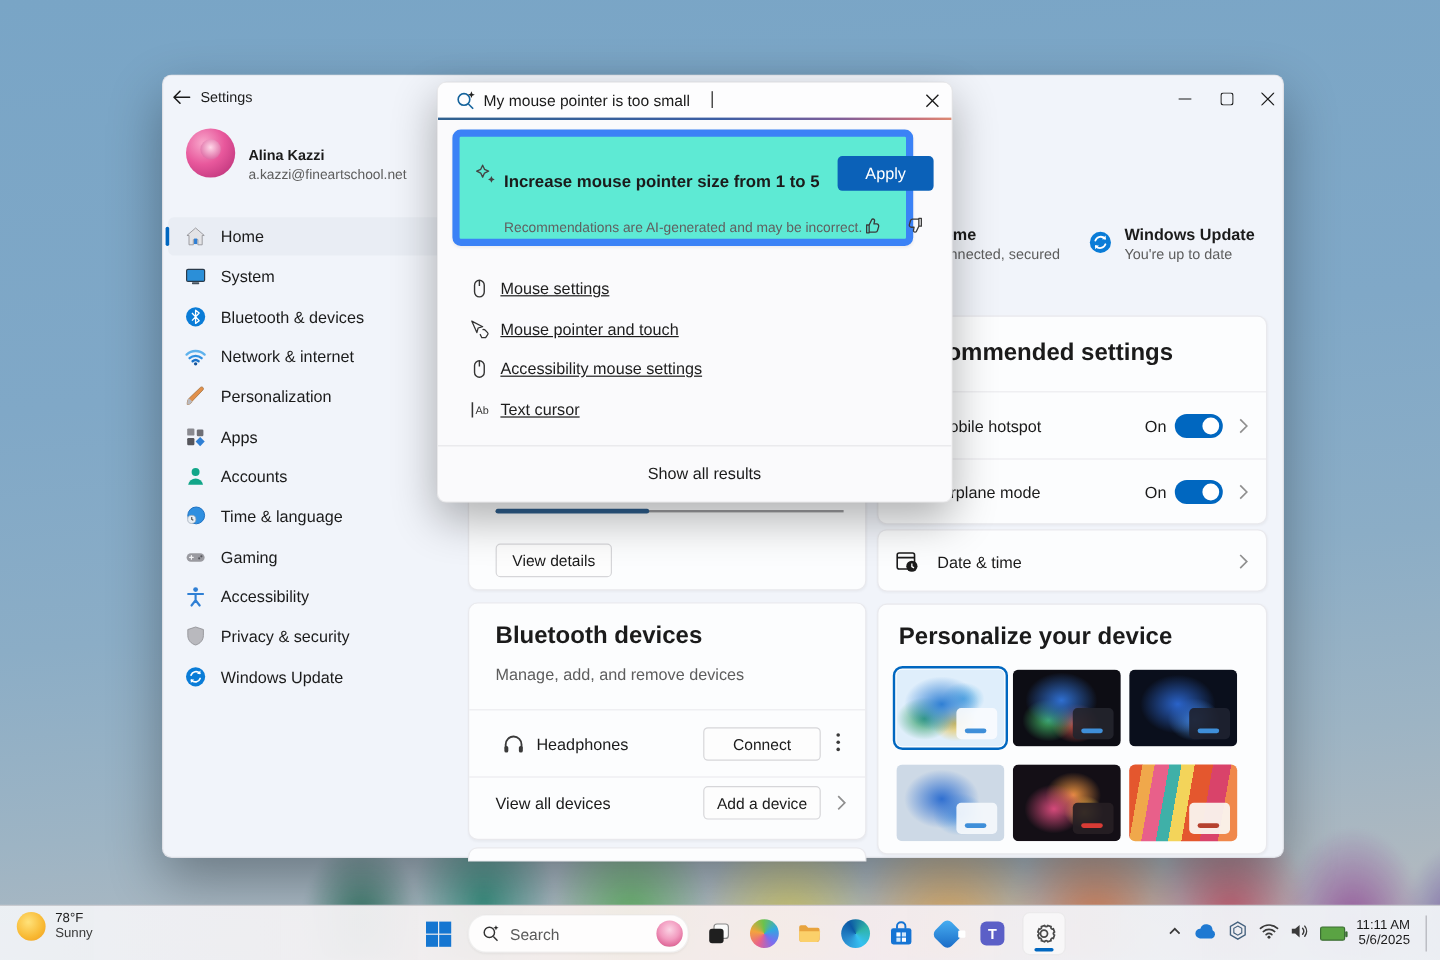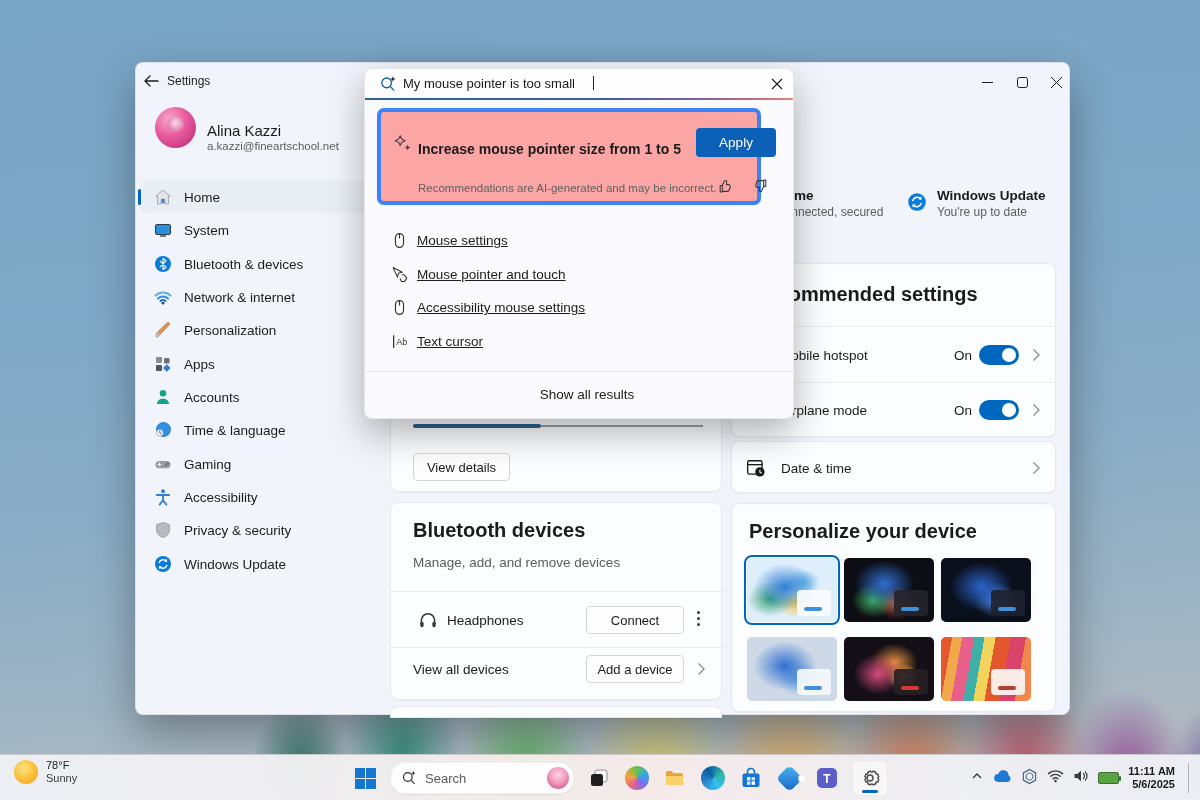--- a/index.html
+++ b/index.html
@@ -21,21 +21,21 @@
   .win{position:absolute;left:135px;top:62px;width:935px;height:653px;background:#f1f4fa;
     border:1px solid rgba(0,0,0,.08);border-radius:8px;box-shadow:0 18px 45px rgba(0,0,0,.33);box-sizing:border-box;}
   .titlebar-txt{position:absolute;left:167px;top:74px;font-size:12px;color:#1b1b1b;z-index:3;}
   .back-btn{position:absolute;left:142px;top:73px;width:18px;height:16px;z-index:3;}
   .winctl{position:absolute;top:70px;width:30px;height:24px;display:flex;align-items:center;justify-content:center;z-index:3;}
   
   .avatar{position:absolute;left:155px;top:107px;width:41px;height:41px;border-radius:50%;z-index:3;
     background:radial-gradient(circle at 35% 30%,#f8a8cc 0%,#e8589c 45%,#b22a72 100%);}
   .avatar::after{content:"";position:absolute;left:12px;top:9px;width:17px;height:17px;border-radius:50%;
     background:radial-gradient(circle at 50% 40%,#ffd7e8,#d44a90);}
-  .prof-name{position:absolute;left:207px;top:122px;font-size:15px;font-weight:400;color:#1b1b1b;z-index:3;}
+  .prof-name{position:absolute;left:207px;top:122px;font-size:12px;font-weight:700;color:#1b1b1b;z-index:3;}
   .prof-mail{position:absolute;left:207px;top:140px;font-size:11.5px;color:#5d5d5d;z-index:3;}
   .nav-item{position:absolute;left:140px;width:232px;height:32px;border-radius:5px;z-index:3;display:flex;align-items:center;}
   .nav-item.active{background:#e9edf4;}
   .nav-item.active::before{content:"";position:absolute;left:-2px;top:8px;width:3px;height:16px;border-radius:2px;background:#0067c0;}
   .nav-ico{width:20px;height:20px;margin-left:13px;flex:0 0 auto;}
   .nav-lbl{margin-left:11px;font-size:13.5px;color:#1b1b1b;white-space:nowrap;}
   
   .card{position:absolute;background:#fcfdfe;border:1px solid #e9e9ed;border-radius:8px;box-sizing:border-box;
     box-shadow:0 1px 2px rgba(0,0,0,.04);}
   .h2{font-size:20px;font-weight:600;color:#1b1b1b;}
@@ -63,21 +63,21 @@
   .t5{background:radial-gradient(36px 30px at 38% 58%,#d44a7a,transparent 68%),radial-gradient(34px 28px at 56% 40%,#e8903f,transparent 68%),radial-gradient(24px 20px at 66% 62%,#f3d04a,transparent 68%),#140f16;}
   .t6{background:linear-gradient(100deg,#e4572e 0%,#e4572e 11%,#f0a84b 11% 21%,#e8608a 21% 33%,#3fb0a8 33% 43%,#f3d45a 43% 54%,#e4572e 54% 69%,#d9436a 69% 84%,#f0884b 84% 100%);}
   
   .flyout{position:absolute;left:364px;top:68px;width:430px;height:351px;background:#fafafc;border:1px solid rgba(0,0,0,.07);
     border-radius:8px;box-shadow:0 14px 36px rgba(0,0,0,.3);z-index:6;box-sizing:border-box;overflow:hidden;}
   .fly-row{position:absolute;left:0;top:0;right:0;height:29px;background:#fdfdfe;}
   .fly-underline{position:absolute;left:0;top:29px;right:0;height:2px;
     background:linear-gradient(90deg,#30618f 0%,#3c5ea4 55%,#7e5e9a 78%,#c7707c 93%,#dd8a72 100%);}
   .fly-query{position:absolute;left:38px;top:7px;font-size:13px;color:#1a1a1a;white-space:nowrap;}
   .caret{display:inline-block;width:1px;height:14px;background:#222;vertical-align:-2px;margin-left:1px;}
-  .rec-card{position:absolute;left:12px;top:39px;width:384px;height:97px;background:#fca5a5;border:4px solid #3b82f6;
+  .rec-card{position:absolute;left:12px;top:39px;width:384px;height:97px;background:#5eead4;border:6px solid #3b82f6;
     border-radius:7px;box-sizing:border-box;box-shadow:0 1px 2px rgba(0,0,0,.05);}
   .rec-title{position:absolute;left:37px;top:29px;font-size:14px;font-weight:600;color:#1b1b1b;white-space:nowrap;}
   .apply-btn{position:absolute;left:315px;top:16px;width:80px;height:29px;background:#0b61b8;border-radius:4px;
     color:#fff;font-size:13.5px;display:flex;align-items:center;justify-content:center;}
   .rec-disc{position:absolute;left:37px;top:70px;font-size:11.5px;color:#606060;white-space:nowrap;}
   .res-row{position:absolute;left:0;right:0;height:33px;display:flex;align-items:center;}
   .res-ico{width:17px;height:17px;margin-left:26px;flex:0 0 auto;}
   .res-lbl{margin-left:9px;font-size:13.5px;color:#1d1d1d;text-decoration:underline;}
   .fly-foot{position:absolute;left:0;right:0;top:302px;bottom:0;margin-left:16px;}
   .fly-foot .lbl{position:absolute;left:0;right:0;top:16px;text-align:center;font-size:13.5px;color:#1b1b1b;}
@@ -99,21 +99,21 @@
     background:linear-gradient(135deg,#4ab3f4,#1766c4);}
   .aidmd::after{content:"";position:absolute;right:-2px;top:-2px;width:6px;height:6px;background:#fff;
     transform:rotate(45deg);border-radius:1px;}
   .settings-active{width:34px;height:34px;border-radius:6px;background:rgba(255,255,255,.55);
     border:1px solid rgba(0,0,0,.05);display:flex;align-items:center;justify-content:center;position:relative;}
   .settings-active::after{content:"";position:absolute;bottom:2px;left:50%;margin-left:-8px;width:16px;height:3px;
     border-radius:2px;background:#0067c0;}
   .weather{position:absolute;left:8px;top:0;height:34px;display:flex;align-items:center;gap:8px;padding:0 6px;}
   .sun{width:24px;height:24px;border-radius:50%;background:radial-gradient(circle at 40% 35%,#ffe27a,#f8b933 60%,#ef9a1f);}
   .wtxt{font-size:11px;color:#1b1b1b;line-height:13px;}
-  .tray{position:absolute;right:8px;top:0;height:46px;display:flex;align-items:center;gap:9px;font-weight:bold;}
+  .tray{position:absolute;right:8px;top:0;height:46px;display:flex;align-items:center;gap:9px;}
   .clock{text-align:right;font-size:11px;color:#1b1b1b;line-height:13px;}
   .bat{width:19px;height:10px;border:1px solid #3c6e34;border-radius:2px;background:#5aa343;position:relative;}
   .bat::after{content:"";position:absolute;right:-3px;top:2.5px;width:2px;height:5px;background:#3c6e34;border-radius:1px;}
   .showdesk{width:3px;height:30px;border-left:1px solid rgba(90,90,95,.4);margin-left:4px;}
 </style>
 </head>
 <body>
 
 <div class="screen">
   <div class="bloom"></div>

